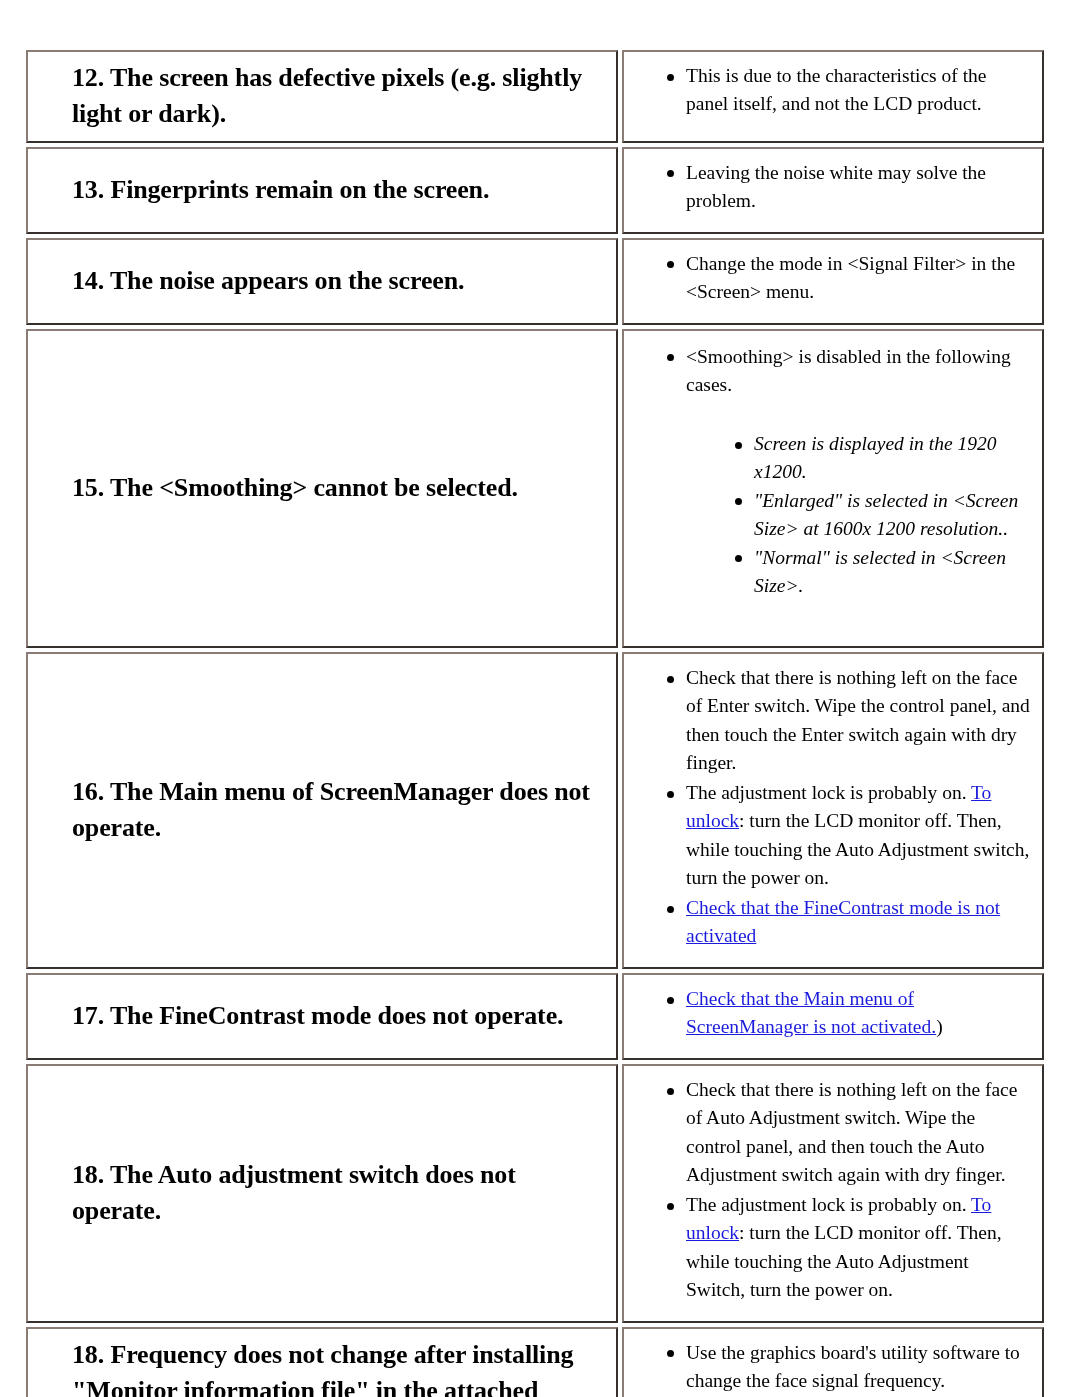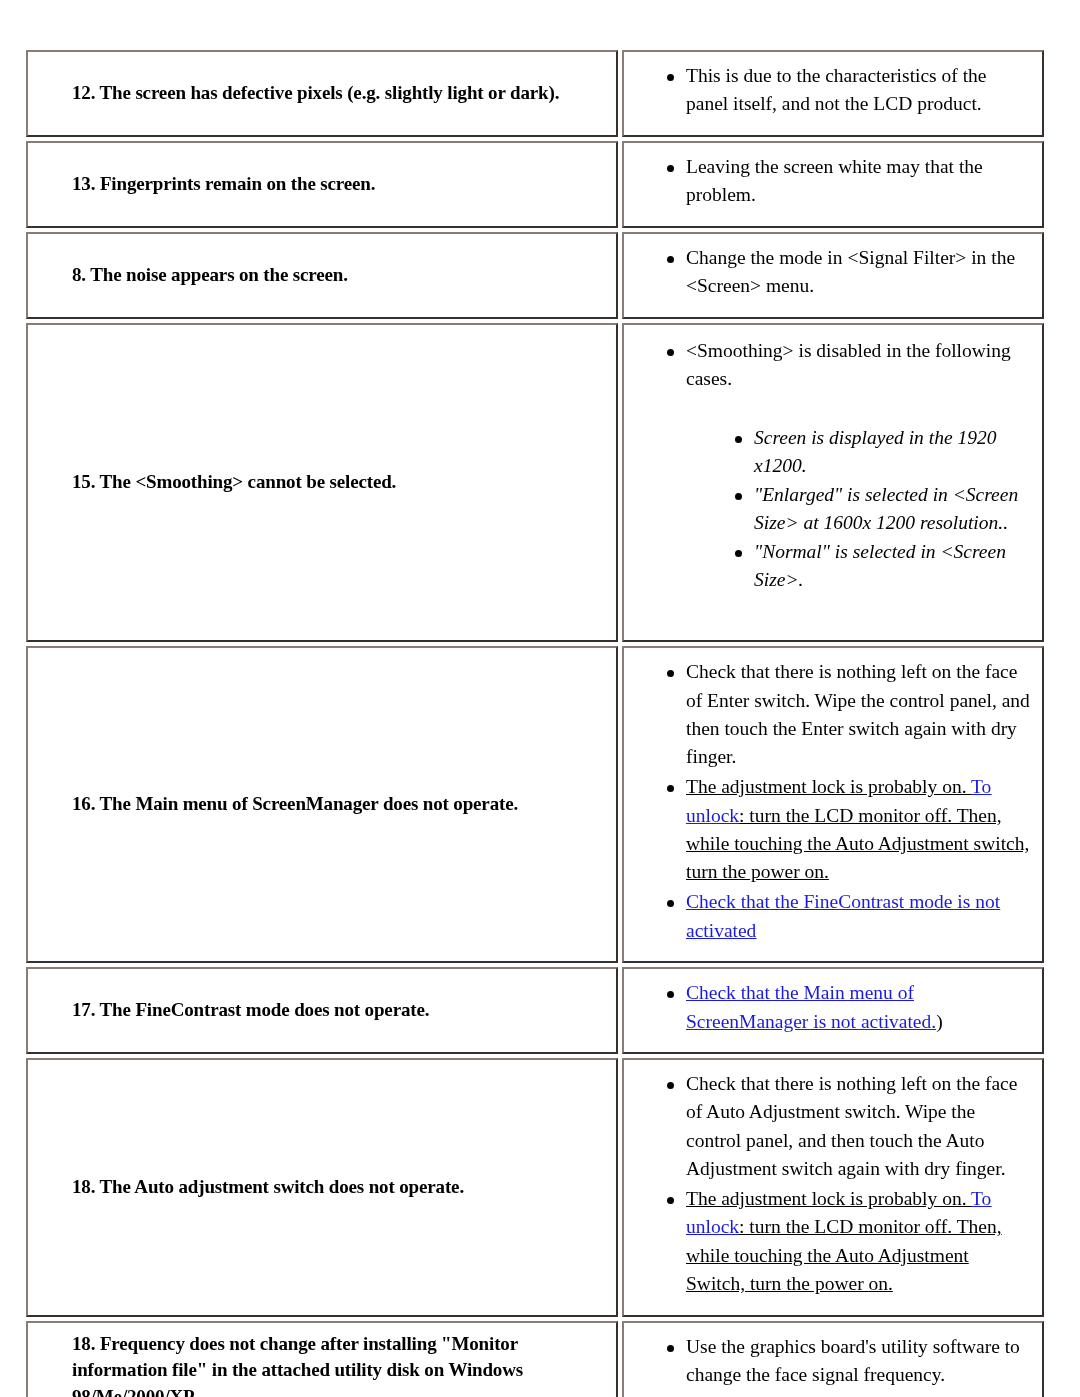--- a/index.html
+++ b/index.html
@@ -34,21 +34,21 @@
     vertical-align: middle;
     padding: 0;
   }
 
   td.sym { width: 588px; }
   td.rem { width: 418px; vertical-align: top; }
 
   .sym-inner {
     padding: 8px 14px 8px 44px;
     font-weight: bold;
-    font-size: 19px;
+    font-size: 26px;
     line-height: 1.40;
     letter-spacing: -0.15px;
   }
 
   .rem-inner {
     padding: 10px 10px 16px 0;
   }
 
   ul.bl {
     margin: 0;
@@ -65,21 +65,21 @@
   ul.bl > li::before {
     content: "";
     position: absolute;
     left: 1px;
     top: 0.60em;
     width: 7px;
     height: 7px;
     background: #000000;
     border-radius: 50%;
   }
-  ul.bl > li + li { margin-top: 0.06em; text-decoration: underline; }
+  ul.bl > li + li { margin-top: 0.06em; }
 
   ul.sub {
     margin: 1.55em 0 0 0;
     padding: 0 0 0 48px;
     list-style: none;
   }
   ul.sub > li {
     position: relative;
     padding: 0 0 0 20px;
     font-style: italic;
@@ -123,29 +123,29 @@
         </td>
       </tr>
 
       <tr style="height:70px">
         <td class="sym">
           <div class="sym-inner">13. Fingerprints remain on the screen.</div>
         </td>
         <td class="rem">
           <div class="rem-inner">
             <ul class="bl">
-              <li><span>Leaving the screen white may that the problem.</span></li>
+              <li><span>Leaving the noise white may solve the problem.</span></li>
             </ul>
           </div>
         </td>
       </tr>
 
       <tr style="height:72px">
         <td class="sym">
-          <div class="sym-inner">8. The noise appears on the screen.</div>
+          <div class="sym-inner">14. The noise appears on the screen.</div>
         </td>
         <td class="rem">
           <div class="rem-inner">
             <ul class="bl">
               <li><span>Change the mode in &lt;Signal Filter&gt; in the &lt;Screen&gt; menu.</span></li>
             </ul>
           </div>
         </td>
       </tr>
 

